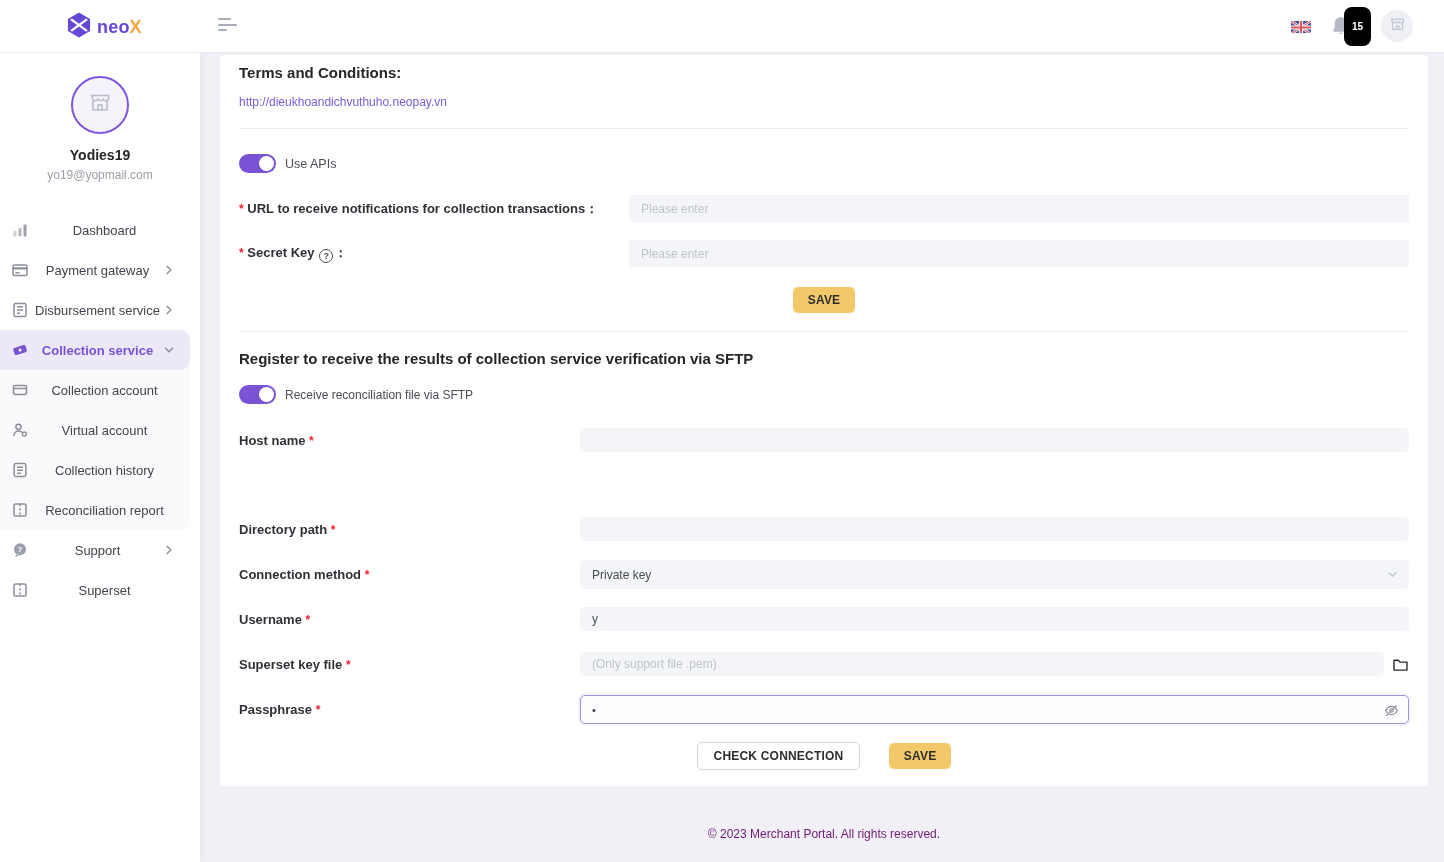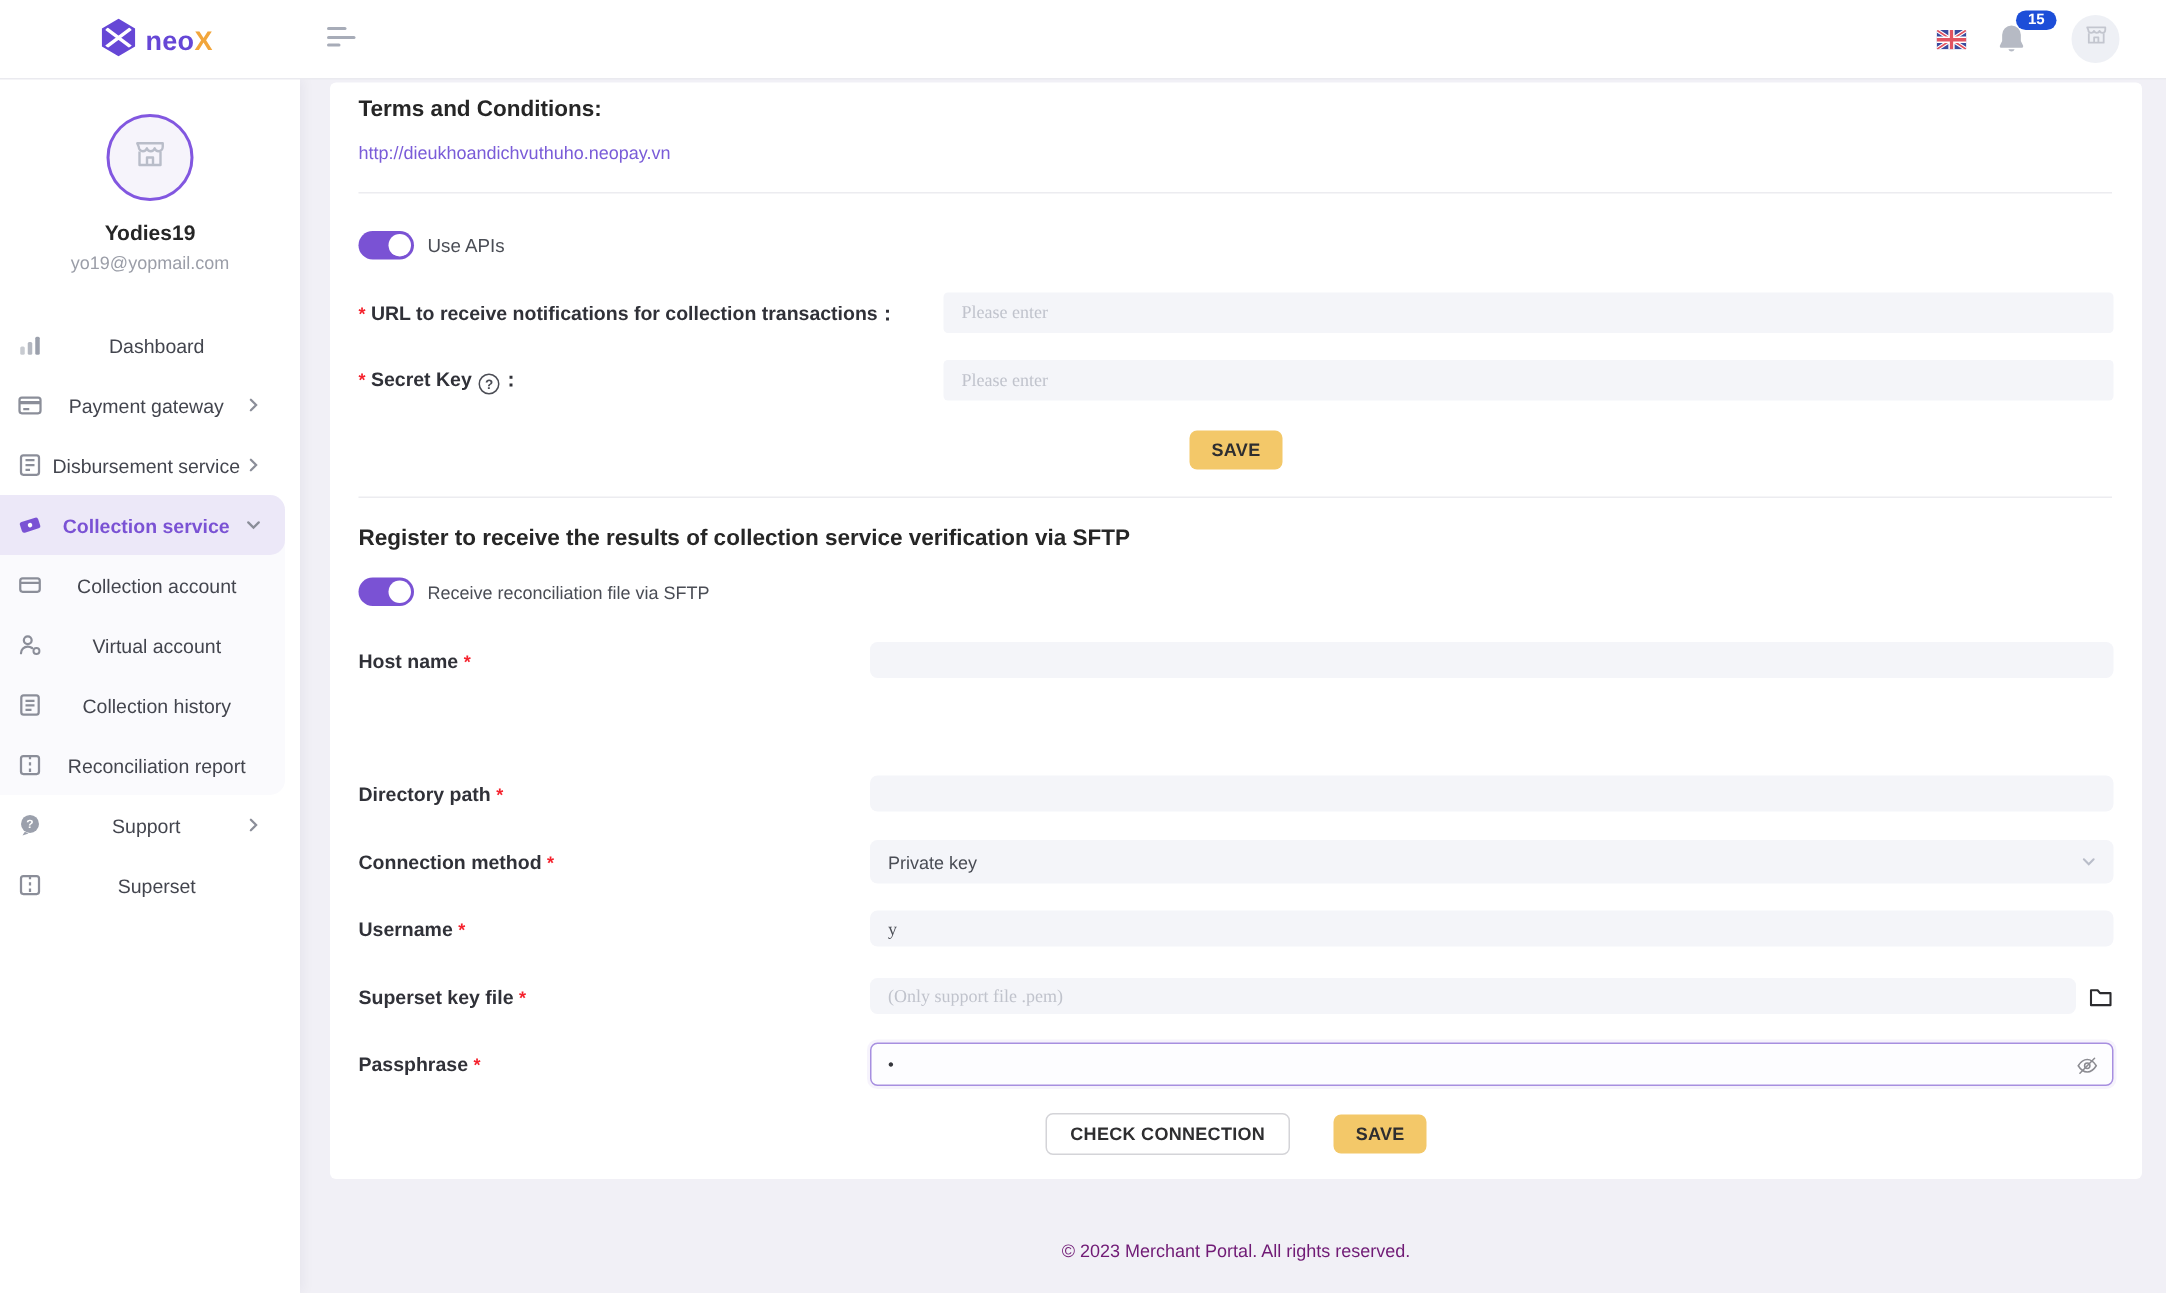--- a/index.html
+++ b/index.html
@@ -13,22 +13,22 @@
   .brand-text { font-size:18px; font-weight:800; letter-spacing:.2px; }
   .brand-neo { color:#6647d6; }
   .brand-x { color:#f2a63b; }
   .hamburger { position:absolute; left:218px; top:18px; width:22px; height:16px; cursor:pointer; }
   .hamburger i { display:block; height:2px; background:#a7acb8; border-radius:1px; margin-bottom:3.5px; }
   .hamburger i:nth-child(1){ width:13px; }
   .hamburger i:nth-child(2){ width:19px; }
   .hamburger i:nth-child(3){ width:9px; }
   .flag { position:absolute; left:1291px; top:20px; width:20px; height:13px; cursor:pointer; border-radius:1px; overflow:hidden; }
   .bell-wrap { position:absolute; left:1330px; top:14px; width:24px; height:26px; cursor:pointer; }
-  .badge { position:absolute; left:1344px; top:7px; background:#1d4ed8; color:#fff; font-size:10px;
-           font-weight:700; padding:1px 8px; border-radius:8px; z-index:2; }
+  .badge { position:absolute; left:1344px; top:7px; background:#000000; color:#fff; font-size:10px;
+           font-weight:700; padding:14px 8px; border-radius:8px; z-index:2; }
   .header-avatar { position:absolute; left:1381px; top:10px; width:32px; height:32px; border-radius:50%;
                    background:#eef0f5; display:flex; align-items:center; justify-content:center; cursor:pointer; }
 
   
   .sidebar { position:absolute; left:0; top:52px; width:200px; height:810px; background:#fff;
              box-shadow:2px 0 8px rgba(25,28,58,.05); z-index:20; }
   .user-block { text-align:center; padding-top:24px; }
   .user-avatar { width:58px; height:58px; margin:0 auto; border-radius:50%; background:#f6f4fb;
                  border:2px solid #8257e0; display:flex; align-items:center; justify-content:center; cursor:pointer; }
   .user-name { margin-top:13px; font-size:14px; font-weight:700; color:#262626; }
@@ -56,21 +56,21 @@
   .toggle-label { margin-left:9px; font-size:12.5px; color:#4a4d55; }
 
   .form-row { position:absolute; left:19px; right:19px; display:flex; align-items:center; }
   .lbl-top { width:390px; flex:none; font-size:13px; font-weight:700; color:#303138; }
   .lbl-sftp { width:341px; flex:none; font-size:13px; font-weight:700; color:#303138; }
   .req { color:#f5222d; font-weight:700; font-size:12px; }
   .help-circle { display:inline-flex; width:14px; height:14px; border:1.2px solid #4b4d55; border-radius:50%;
                  align-items:center; justify-content:center; font-size:9px; font-weight:700; color:#4b4d55;
                  vertical-align:-2px; margin:0 1px; }
   .inp { flex:1; height:27px; background:#f4f5f9; border:none; border-radius:3px; padding:0 12px;
-         font-size:12px; color:#4a4d55; font-family:Liberation Serif, serif; outline:none; }
+         font-size:12px; color:#4a4d55; font-family:Liberation Sans, sans-serif; outline:none; }
   .inp::placeholder { color:#c0c3cc; }
   .inp-sftp { height:24px; border-radius:5px; }
   .select-box { flex:1; height:29px; background:#f4f5f9; border-radius:5px; display:flex; align-items:center;
                 padding:0 12px; font-size:12px; color:#4a4d55; cursor:pointer; position:relative; }
   .select-box .sel-chev { position:absolute; right:10px; top:8px; width:13px; height:13px; color:#b9bdc9; }
   .file-icon-btn { flex:none; width:17px; height:17px; margin-left:8px; cursor:pointer; }
   .pass-wrap { flex:1; height:29px; position:relative; display:flex; align-items:center;
                background:#fdfdff; border:1px solid #a78fe0; border-radius:5px;
                box-shadow:0 0 0 2px rgba(122,82,212,.07); }
   .pass-inp { flex:1; border:none; background:transparent; outline:none; padding:0 30px 0 11px;

